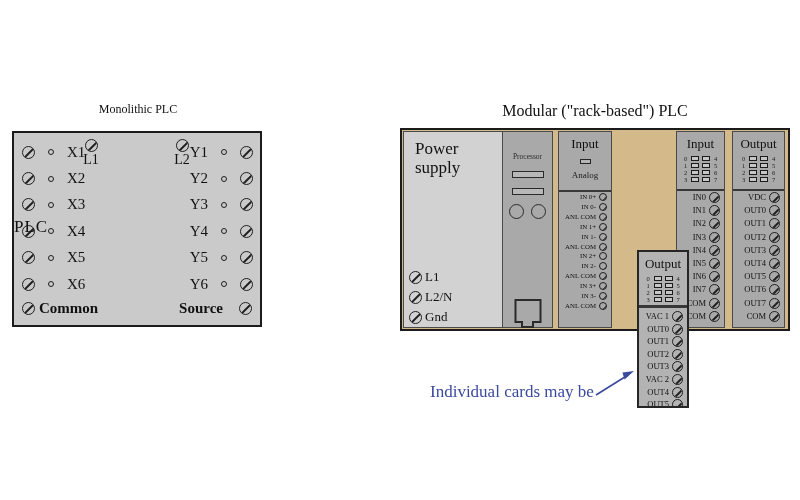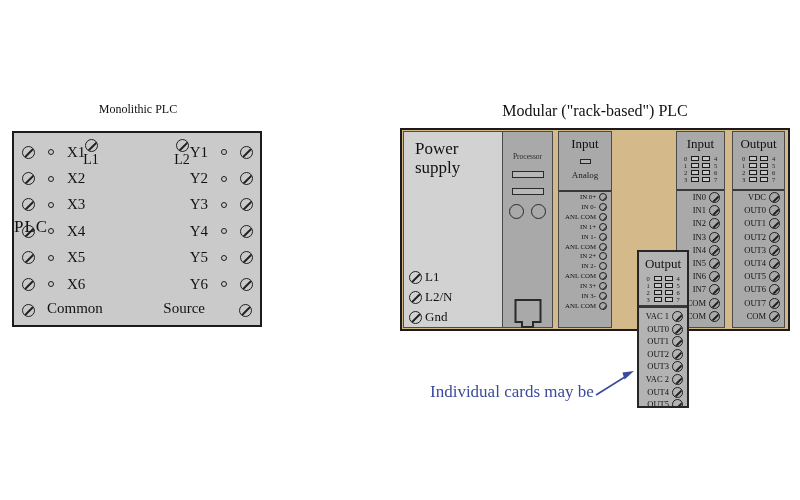--- a/index.html
+++ b/index.html
@@ -28,21 +28,21 @@
   .mono-col.left { left:8px; }
   .mono-col.right { right:7px; }
   .io-row { display:flex; align-items:center; gap:13px; height:26.4px; font-size:15px; }
   .io-row.r { justify-content:flex-start; }
   .mono-pwr { position:absolute; top:6px; width:40px; text-align:center; }
   .mono-pwr .screw { margin:0 auto; display:block; }
   .mono-pwr-label { font-size:14px; line-height:1; margin-top:1px; }
   .plc-label { position:absolute; left:0; right:0; top:84px; text-align:left; font-size:17px; letter-spacing:1px; }
   .mono-bottom { position:absolute; left:8px; right:8px; bottom:5px; height:24px;
                  display:flex; align-items:center; justify-content:space-between; font-size:15px; }
-  .mono-bottom .grp { display:flex; align-items:flex-end; gap:12px; }
+  .mono-bottom .grp { display:flex; align-items:center; gap:4px;font-weight:bold; }
   .prog-port { position:absolute; left:50%; transform:translateX(-50%); bottom:0; width:70px; text-align:center; }
   .prog-port .tiny { font-size:7px; line-height:1.1; color:#111; }
   .prog-rect { width:44px; height:9px; background:#0a0a0a; margin:1px auto; }
   .mono-caption { position:absolute; left:24px; top:341px; font-size:17px; color:var(--accent-blue,#3a4a9e); }
 
   
   .mod-title { position:absolute; left:400px; top:102px; width:390px; text-align:center; font-size:16px; }
   .rack { position:absolute; left:400px; top:128px; width:390px; height:203px;
           background:var(--backplane-tan,#d4ba8b); border:2px solid #1b1b1b; }
   .module { position:absolute; top:1px; height:197px; background:var(--module-gray,#a9a9a9); border:1px solid #4a4a4a; }
@@ -175,21 +175,21 @@
       </div>
 
     <div class="plc-label">PLC</div>
 
     <div class="mono-bottom">
       <div class="grp">
         <span class="screw"></span>
         <span>Common</span>
       </div>
       <div class="grp">
-        <span style="margin-right:22px;">Source</span>
+        <span style="margin-right:12px;">Source</span>
         <span class="screw"></span>
       </div>
     </div>
 
   </div>
 
 
   <div class="mod-title">Modular ("rack-based") PLC</div>
 
   <div class="rack">

